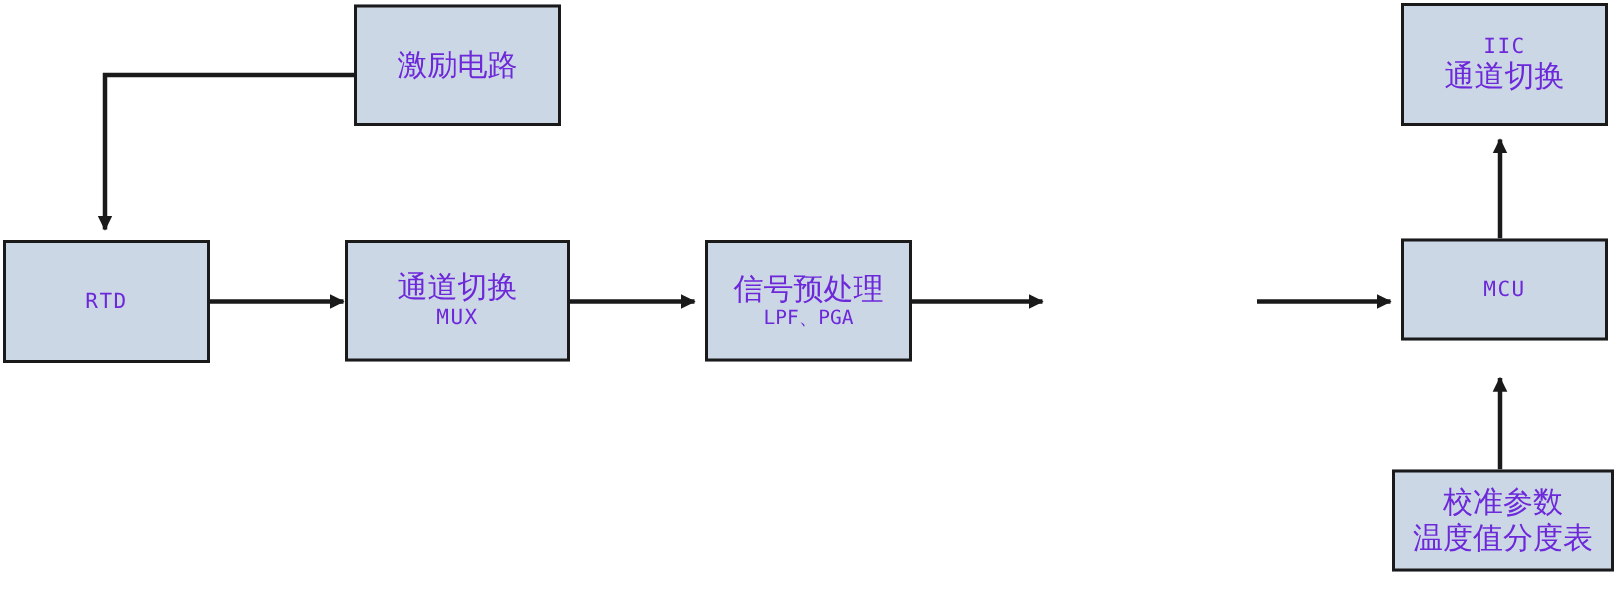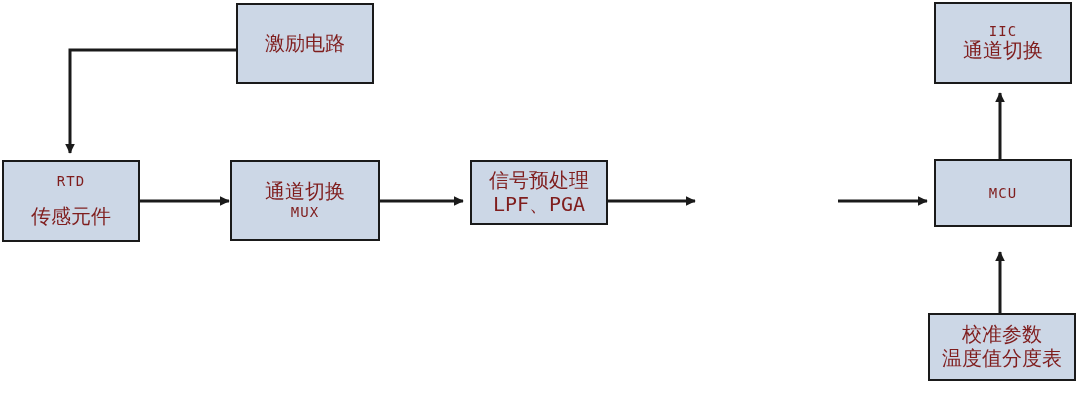--- a/index.html
+++ b/index.html
@@ -17,39 +17,39 @@
   }
   .block {
     position: absolute;
     box-sizing: border-box;
     background: #ccd7e6;
     border: 2px solid #1a1a1a;
     display: flex;
     flex-direction: column;
     align-items: center;
     justify-content: center;
-    color: #7f1d1d;
+    color: #6d28d9;
     line-height: 1.18;
     text-align: center;
   }
   .line-cn {
     font-family: "DejaVu Sans", "Liberation Sans", sans-serif;
     font-size: 20px;
     letter-spacing: 0px;
     white-space: nowrap;
   }
   .line-mono {
     font-family: "DejaVu Sans Mono", "Liberation Mono", monospace;
     font-size: 14px;
     letter-spacing: 1px;
     white-space: nowrap;
   }
   .line-mixed {
     font-family: "DejaVu Sans Mono", "Liberation Mono", monospace;
-    font-size: 20px;
+    font-size: 13px;
     letter-spacing: 0px;
     white-space: nowrap;
   }
   svg.wires {
     position: absolute;
     left: 0;
     top: 0;
     width: 1080px;
     height: 401px;
     pointer-events: none;
@@ -95,29 +95,28 @@
       <path d="M1000,313 L1000,252" fill="none" stroke="#1a1a1a" stroke-width="3" marker-end="url(#ah)"></path>
     </g>
   </svg>
 
   <div class="block" style="left:236px; top:3px; width:138px; height:81px;">
     <div class="line-cn">激励电路</div>
   </div>
 
   <div class="block" style="left:2px; top:160px; width:138px; height:82px;gap:16px;">
     <div class="line-mono">RTD</div>
-    <div class="line-cn">传感元件</div>
   </div>
 
   <div class="block" style="left:230px; top:160px; width:150px; height:81px;">
     <div class="line-cn">通道切换</div>
     <div class="line-mono">MUX</div>
   </div>
 
-  <div class="block" style="left:470px; top:160px; width:138px; height:65px;">
+  <div class="block" style="left:470px; top:160px; width:138px; height:81px;">
     <div class="line-cn">信号预处理</div>
     <div class="line-mixed">LPF、PGA</div>
   </div>
 
 
   <div class="block" style="left:934px; top:159px; width:138px; height:68px;">
     <div class="line-mono">MCU</div>
   </div>
 
   <div class="block" style="left:934px; top:2px; width:138px; height:82px;">

